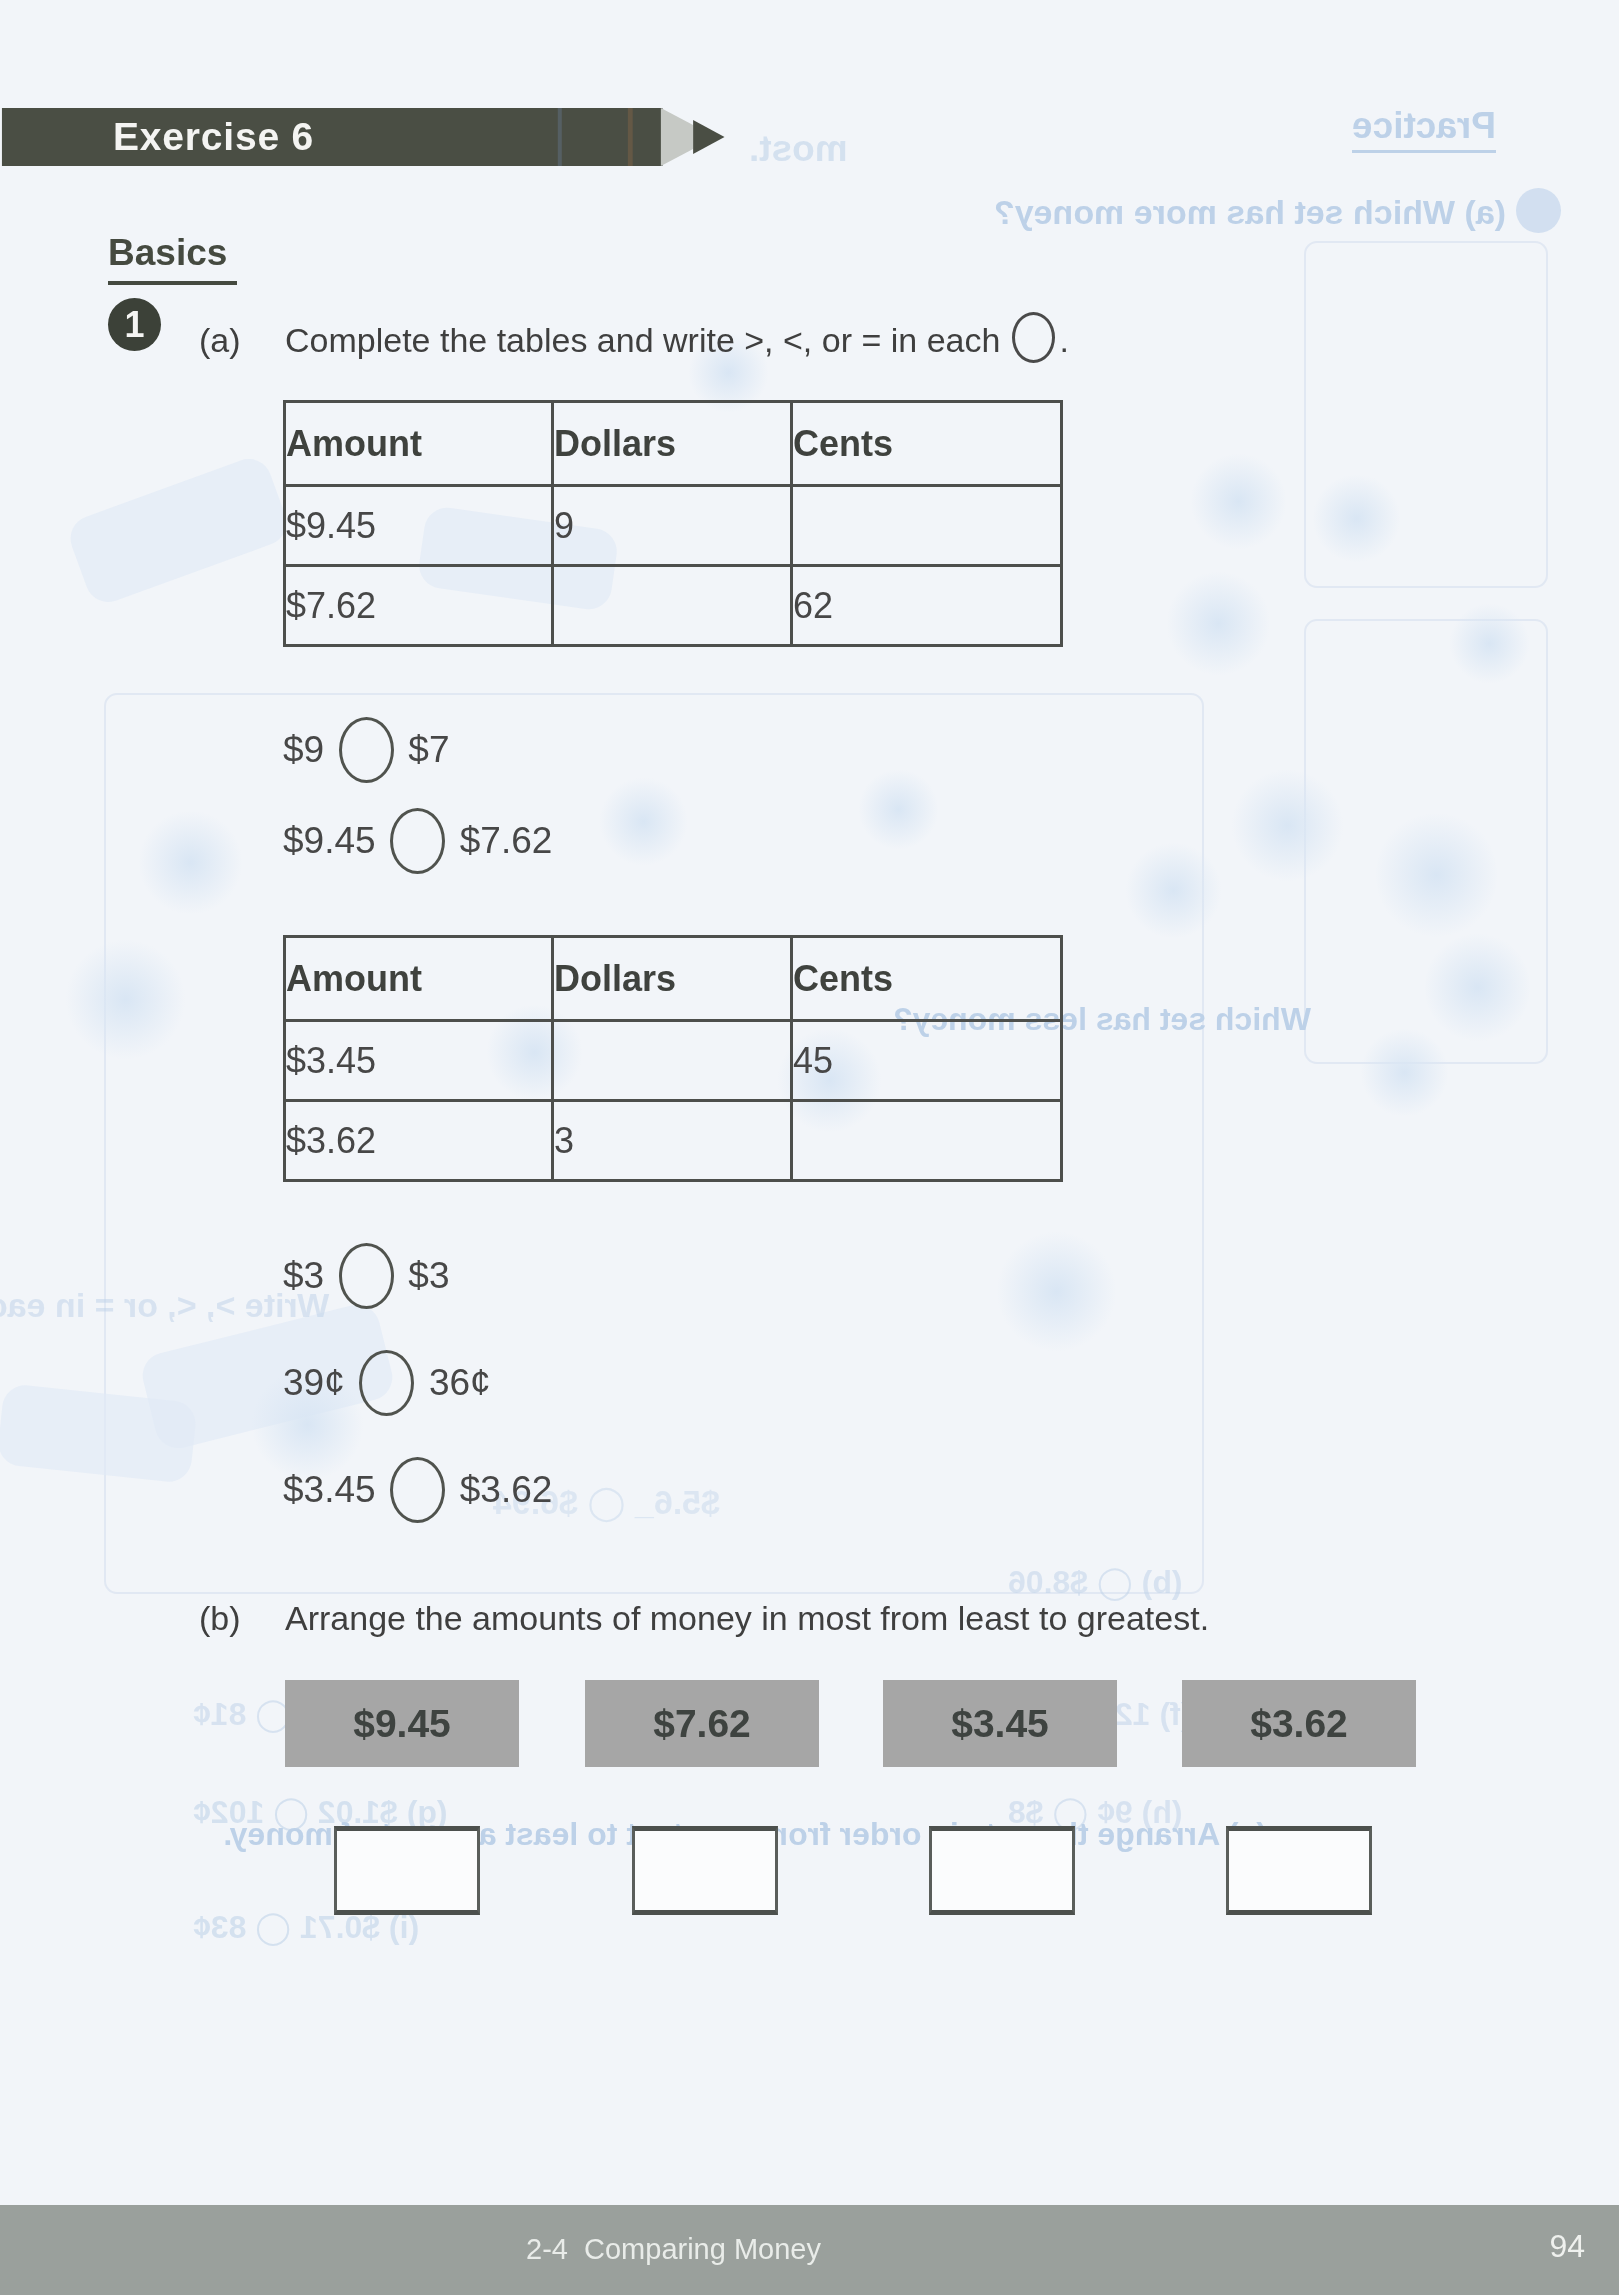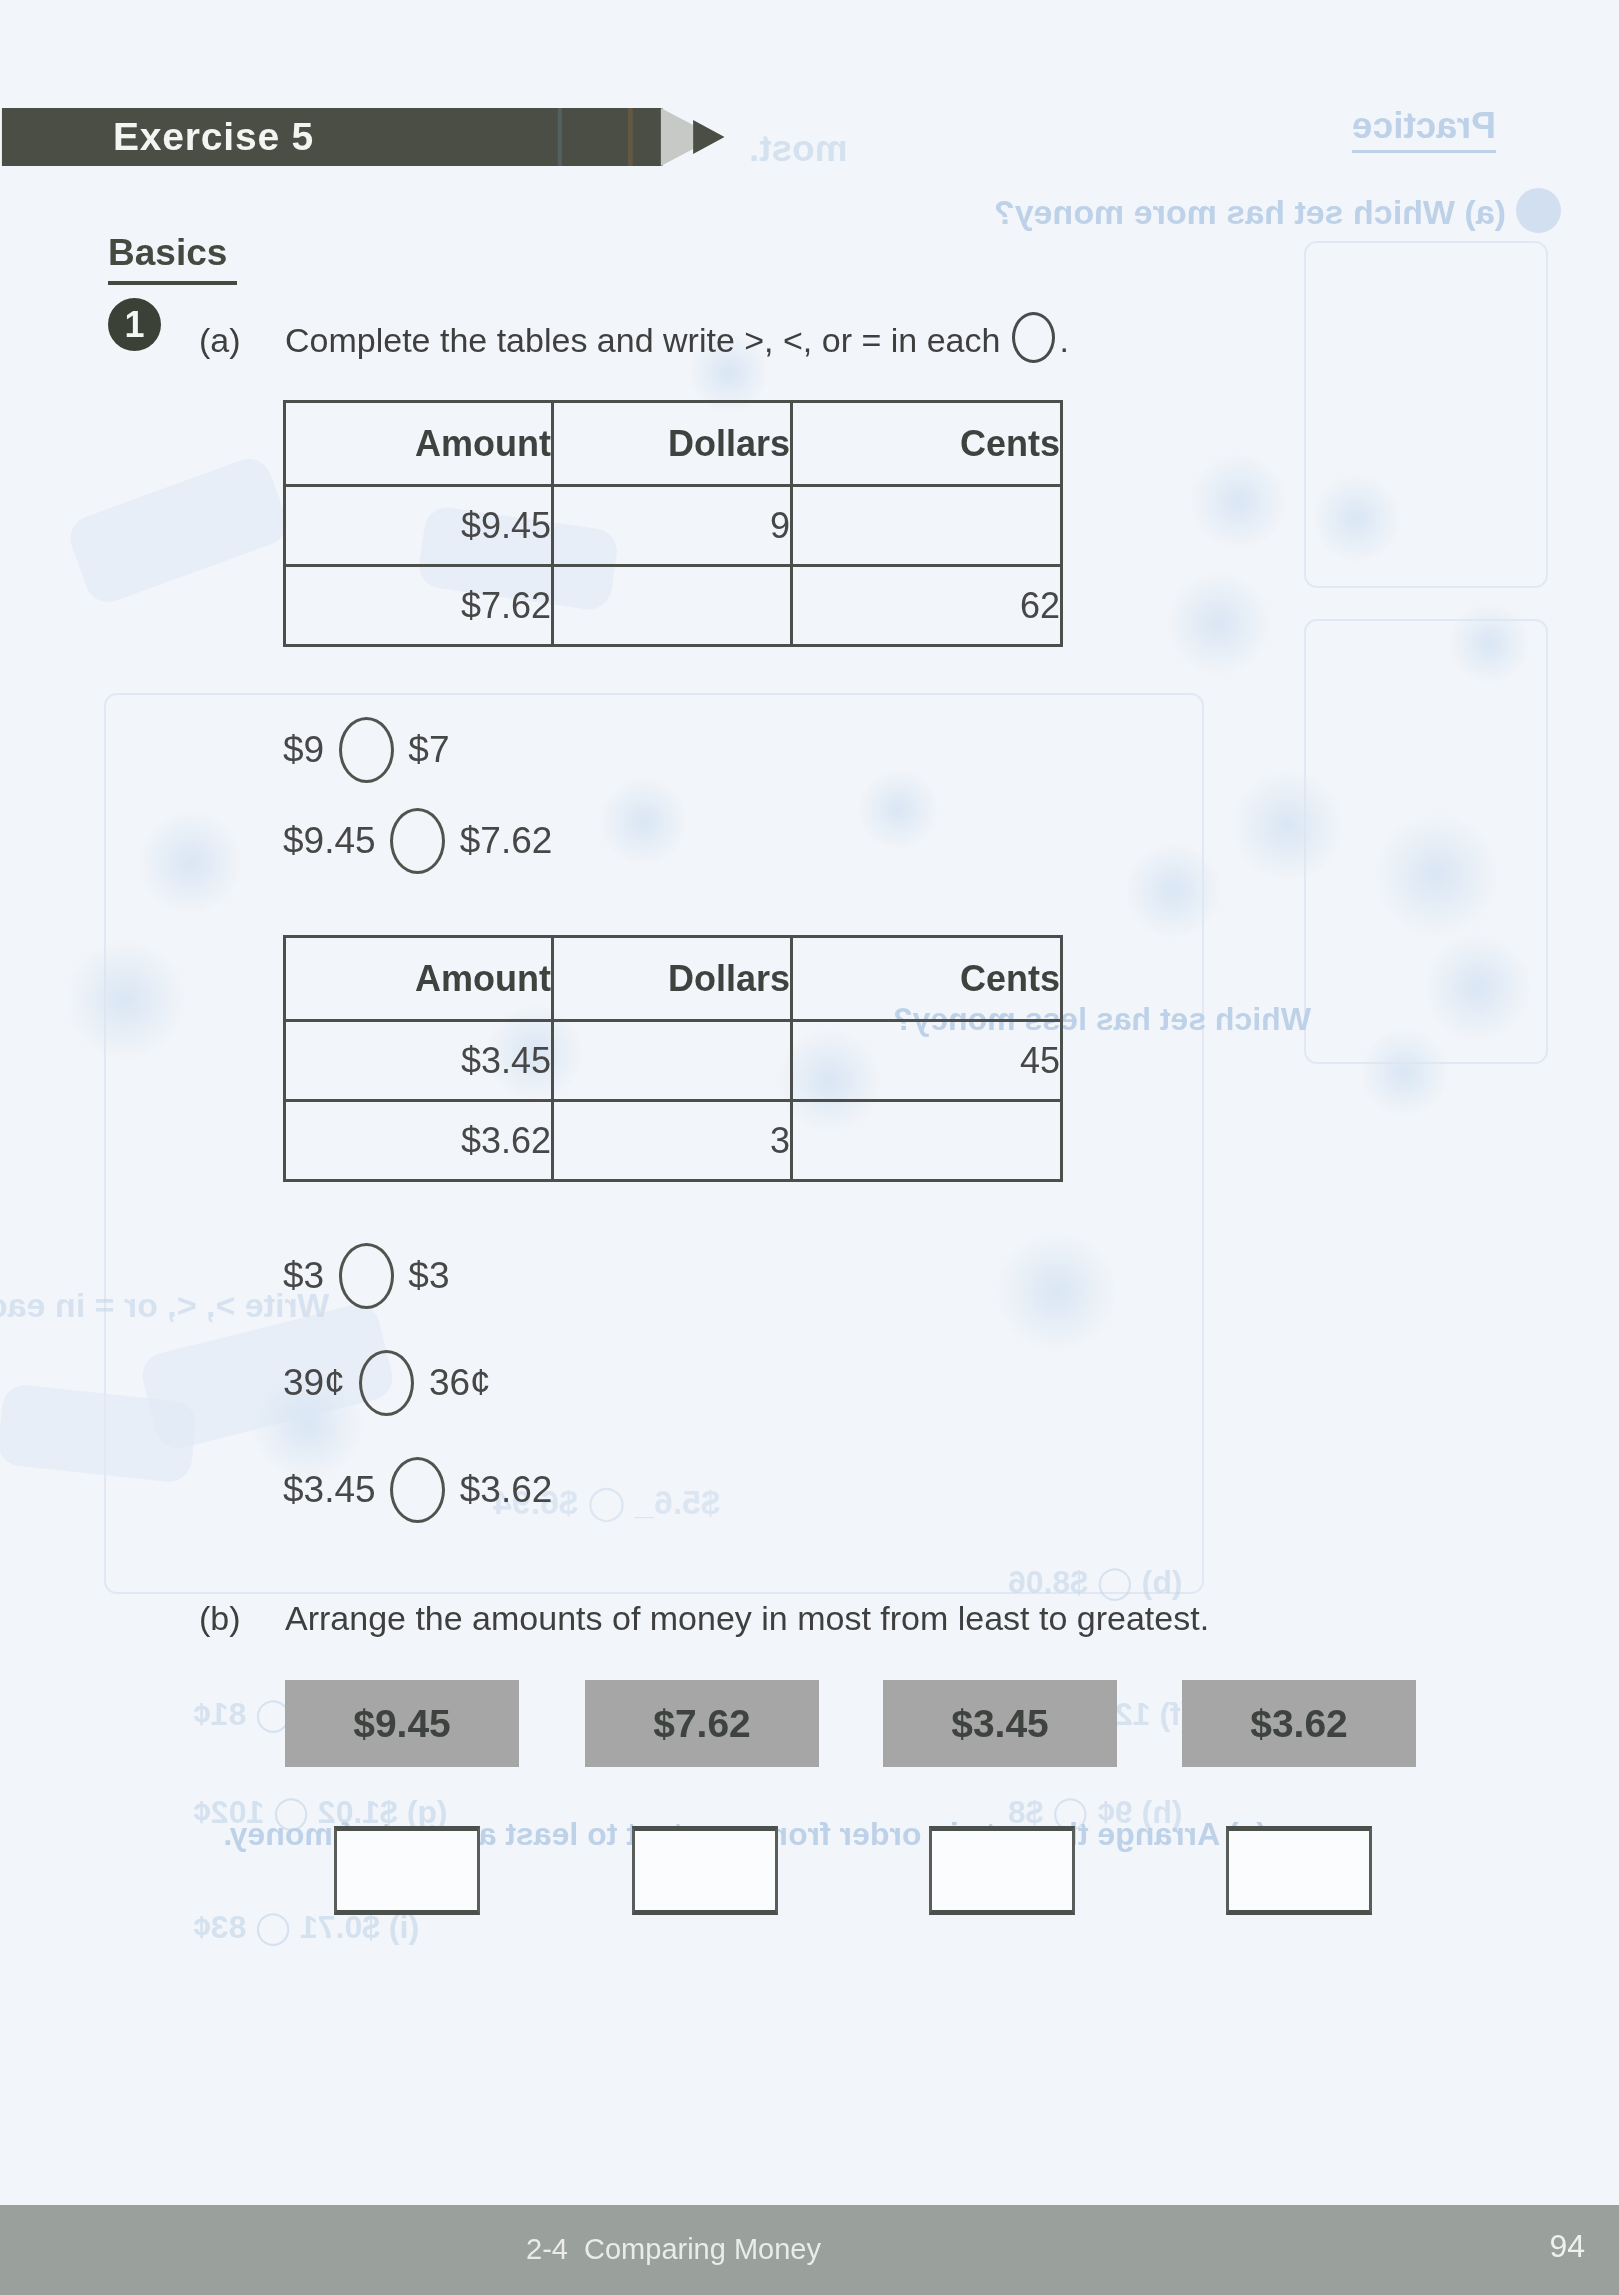--- a/index.html
+++ b/index.html
@@ -28,21 +28,21 @@
     color:#454a40;border-bottom:4.9px solid #454a40;padding:0 9.7px 6.5px 0;}
   .badge{position:absolute;left:108px;top:298px;width:53px;height:53px;border-radius:50%;
     background:#3c4138;color:#f5f5f3;font-size:36px;font-weight:bold;
     display:flex;align-items:center;justify-content:center;}
   .inst{position:absolute;font-size:34px;color:#3f3f3f;}
   .inst .lbl{display:inline-block;width:86px;}
   .inline-circle{display:inline-block;width:37px;height:45px;border:3.2px solid #4a4a4a;
     border-radius:50%;vertical-align:-11.3px;margin:0 4.9px 0 11.3px;}
   .money-table{position:absolute;left:283px;border-collapse:collapse;table-layout:fixed;
     width:777px;}
-  .money-table th,.money-table td{border:3.2px solid #4d4f4c;text-align:right;
+  .money-table th,.money-table td{border:3.2px solid #4d4f4c;text-align:left;
     padding:0;background:transparent;}
   .money-table th{height:81px;font-size:36px;font-weight:bold;color:#3f423e;}
   .money-table td{height:77px;font-size:36px;font-weight:normal;color:#474747;}
   .col-amount{width:268px;}.col-dollars{width:239px;}.col-cents{width:270px;}
   .cmp{position:absolute;left:283px;display:flex;align-items:center;
     font-size:37px;color:#474747;}
   .ans-circle{display:inline-block;width:49px;height:60px;border:3.2px solid #50534e;
     border-radius:50%;margin:0 14.6px;background:transparent;}
   .card{position:absolute;top:1680px;width:234px;height:87px;background:#a6a6a6;
     display:flex;align-items:center;justify-content:center;
@@ -121,21 +121,21 @@
 
   <div class="content">
 
     <svg class="banner-svg" width="745" height="58" viewBox="0 0 920 72">
       <rect x="0" y="0" width="820" height="72" fill="#4a4e44"></rect>
       <rect x="690" y="0" width="5" height="72" fill="#5f6d7d" opacity="0.55"></rect>
       <rect x="777" y="0" width="6" height="72" fill="#7d6146" opacity="0.5"></rect>
       <polygon points="818,0 858,21 858,51 818,72" fill="#c6c9c5"></polygon>
       <polygon points="858,15 897,36 858,57" fill="#4a4e44"></polygon>
     </svg>
-    <div class="banner-title">Exercise 5</div>
+    <div class="banner-title">Exercise 6</div>
 
     <div class="basics">Basics</div>
 
     <div class="badge">1</div>
 
     <div class="inst" style="left:199px;top:312px;">
       <span class="lbl">(a)</span><span>Complete the tables and write &gt;, &lt;, or = in each</span><span class="inline-circle"></span><span>.</span>
     </div>
 
     <table class="money-table" style="top:400px;">

